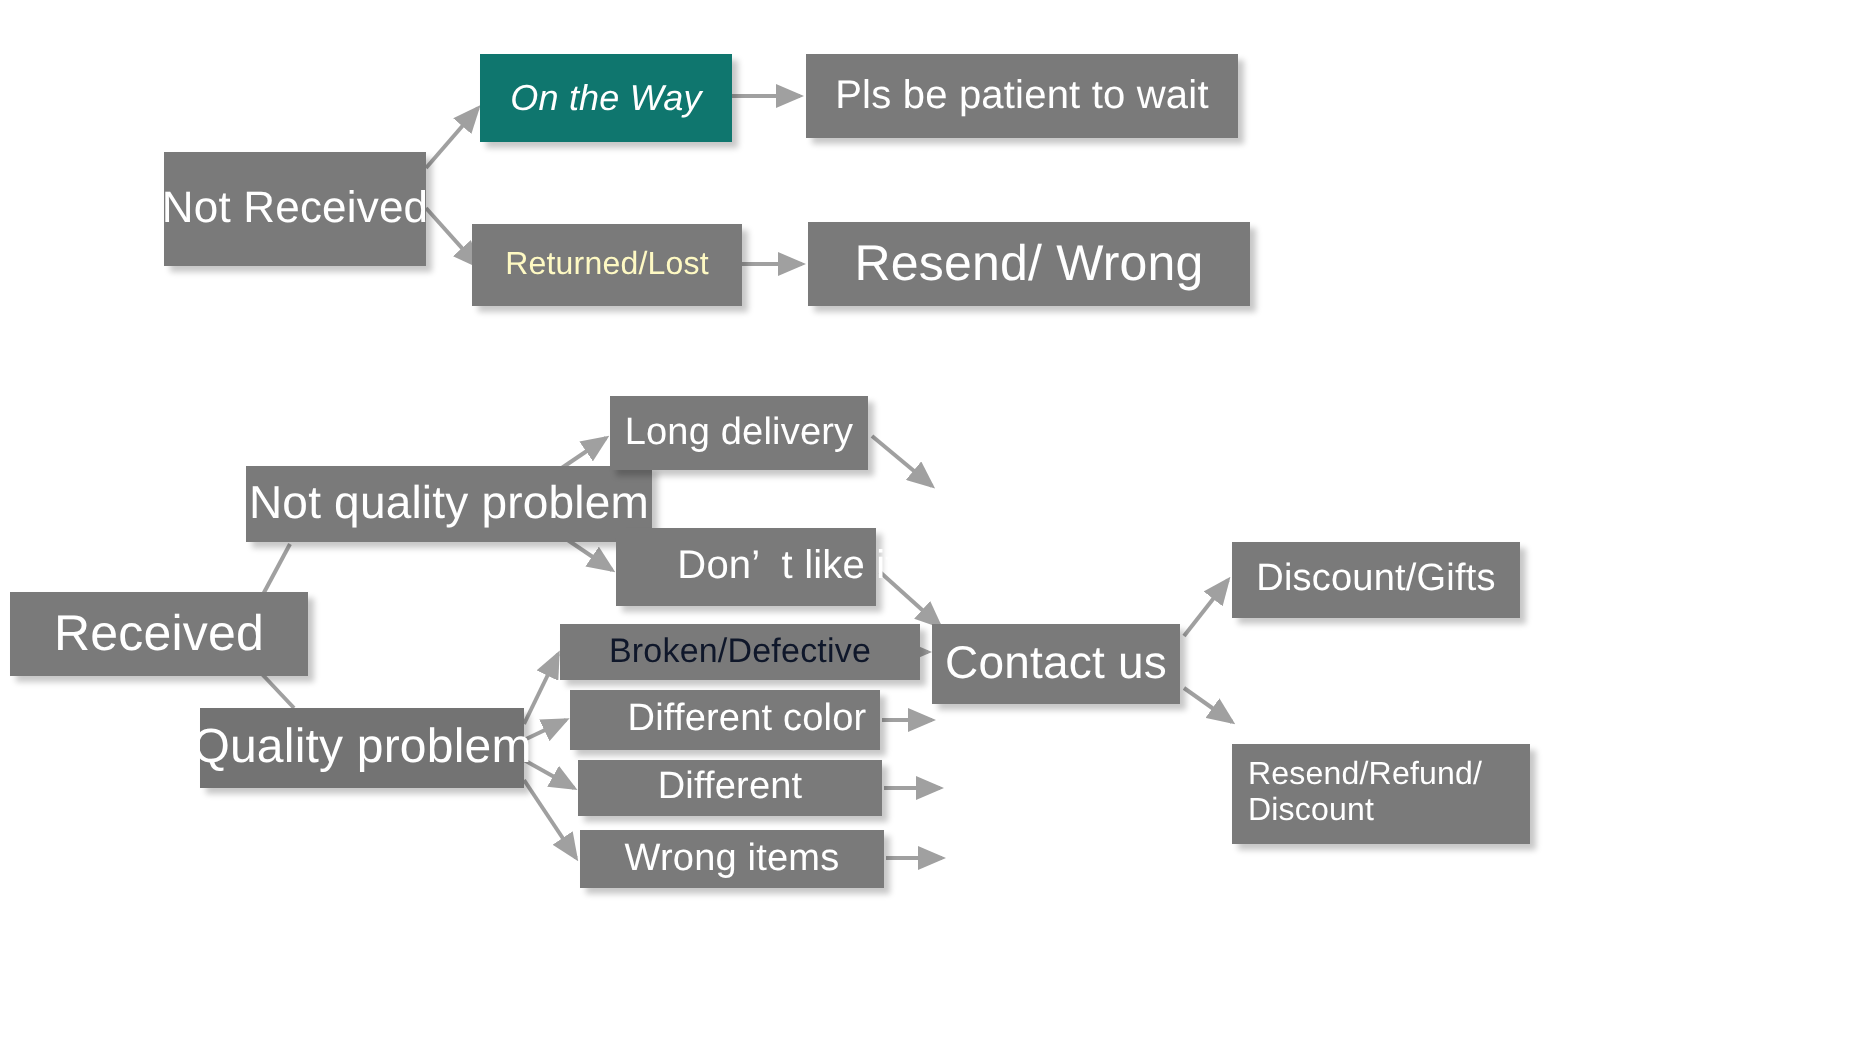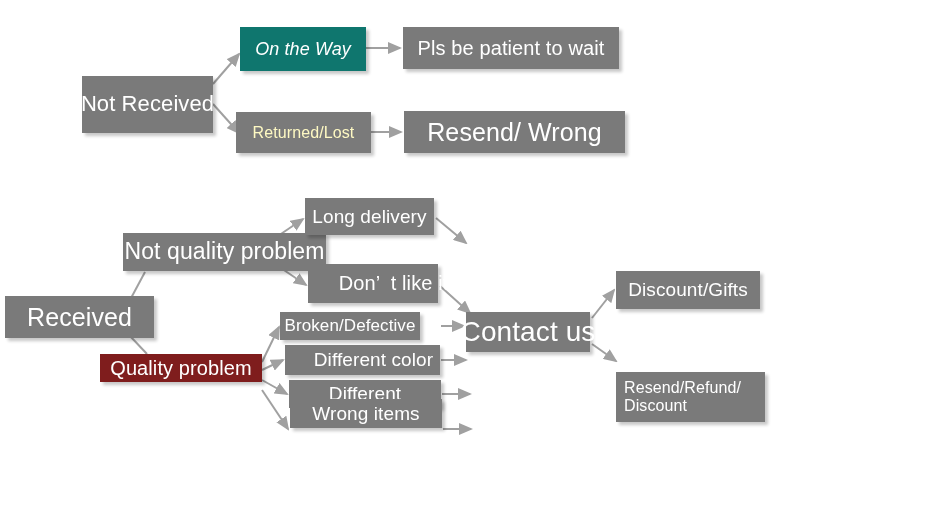--- a/index.html
+++ b/index.html
@@ -82,26 +82,26 @@
   </svg>
 
   <div id="node-layer">
       <div class="node" style="left: 82px; top: 76px; width: 131px; height: 57px; font-size: 22px; background: rgb(122, 122, 122); color: rgb(255, 255, 255);">Not Received</div>
       <div class="node" style="left: 240px; top: 27px; width: 126px; height: 44px; font-size: 18px; background: #0f766e; color: rgb(255, 255, 255); font-style: italic;">On the Way</div>
       <div class="node" style="left: 236px; top: 112px; width: 135px; height: 41px; font-size: 16px; background: rgb(122, 122, 122); color: #fef9c3;">Returned/Lost</div>
       <div class="node" style="left: 403px; top: 27px; width: 216px; height: 42px; font-size: 20px; background: rgb(122, 122, 122); color: rgb(255, 255, 255);">Pls be patient to wait</div>
       <div class="node" style="left: 404px; top: 111px; width: 221px; height: 42px; font-size: 25px; background: rgb(122, 122, 122); color: rgb(255, 255, 255);">Resend/ Wrong</div>
       <div class="node" style="left: 5px; top: 296px; width: 149px; height: 42px; font-size: 25px; background: rgb(122, 122, 122); color: rgb(255, 255, 255);">Received</div>
       <div class="node" style="left: 95px; top: 233px; width: 203px; height: 38px; font-size: 23px; background: rgb(122, 122, 122); color: rgb(255, 255, 255); margin-left: 28px;">Not quality problem</div>
-      <div class="node" style="left: 100px; top: 354px; width: 162px; height: 28px; font-size: 20px; background: #7f1d1d; color: rgb(255, 255, 255);">Quality problem</div>
+      <div class="node" style="left: 100px; top: 354px; width: 162px; height: 40px; font-size: 24px; background: #737373; color: rgb(255, 255, 255);">Quality problem</div>
       <div class="node" style="left: 305px; top: 198px; width: 129px; height: 37px; font-size: 19px; background: rgb(122, 122, 122); color: #ffffff;">Long delivery</div>
       <div class="node" style="left: 308px; top: 264px; width: 130px; height: 39px; font-size: 20px; background: rgb(122, 122, 122); color: rgb(255, 255, 255); padding-left: 47px;">Don’  t like it</div>
-      <div class="node" style="left: 280px; top: 312px; width: 140px; height: 28px; font-size: 17px; background: rgb(122, 122, 122); color: #ffffff;">Broken/Defective</div>
+      <div class="node" style="left: 280px; top: 312px; width: 180px; height: 28px; font-size: 17px; background: rgb(122, 122, 122); color: #0f172a;">Broken/Defective</div>
       <div class="node" style="left: 285px; top: 345px; width: 155px; height: 30px; font-size: 19px; background: rgb(122, 122, 122); color: rgb(255, 255, 255); padding-left: 28px;">Different color</div>
       <div class="node" style="left: 289px; top: 380px; width: 152px; height: 28px; font-size: 19px; background: rgb(122, 122, 122); color: rgb(255, 255, 255);">Different</div>
-      <div class="node" style="left: 290px; top: 399px; width: 152px; height: 29px; font-size: 19px; background: rgb(122, 122, 122); color: rgb(255, 255, 255);">Wrong items</div>
-      <div class="node" style="left: 466px; top: 312px; width: 124px; height: 40px; font-size: 28px; background: rgb(122, 122, 122); color: rgb(255, 255, 255);">Contact us</div>
+      <div class="node" style="left: 290px; top: 415px; width: 152px; height: 29px; font-size: 19px; background: rgb(122, 122, 122); color: rgb(255, 255, 255);">Wrong items</div>
+      <div class="node" style="left: 466px; top: 312px; width: 124px; height: 40px; font-size: 23px; background: rgb(122, 122, 122); color: rgb(255, 255, 255);">Contact us</div>
       <div class="node" style="left: 616px; top: 271px; width: 144px; height: 38px; font-size: 19px; background: rgb(122, 122, 122); color: rgb(255, 255, 255);">Discount/Gifts</div>
       <div class="node left-align" style="left: 616px; top: 340px; width: 149px; height: 50px; font-size: 16px; background: rgb(122, 122, 122); color: rgb(255, 255, 255);">Resend/Refund/
 Discount</div>
     </div>
 
 </div>
 
 </body></html>

